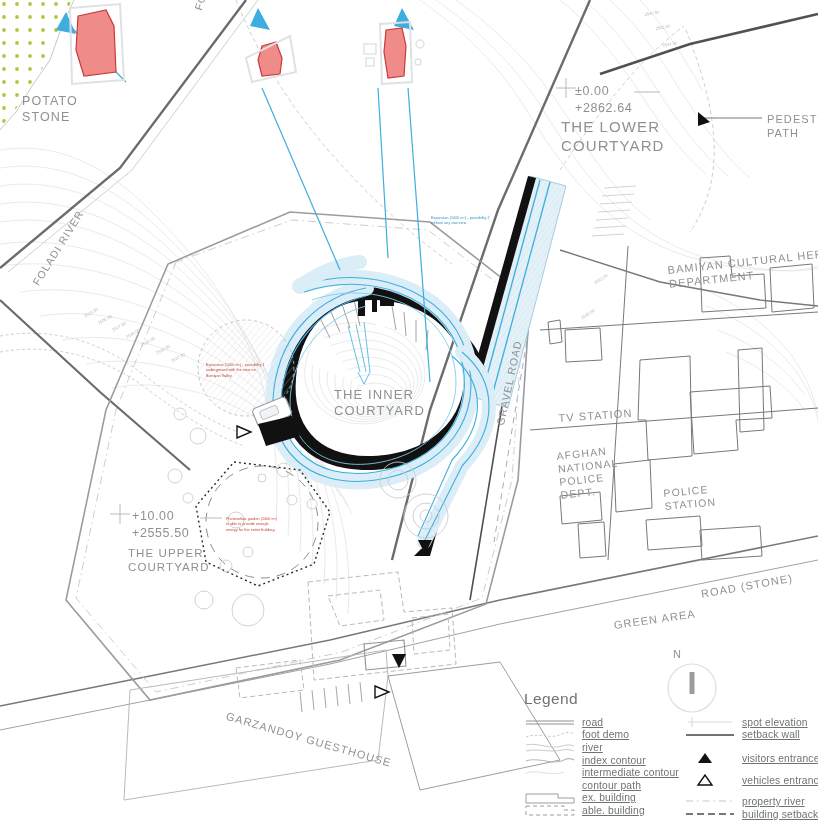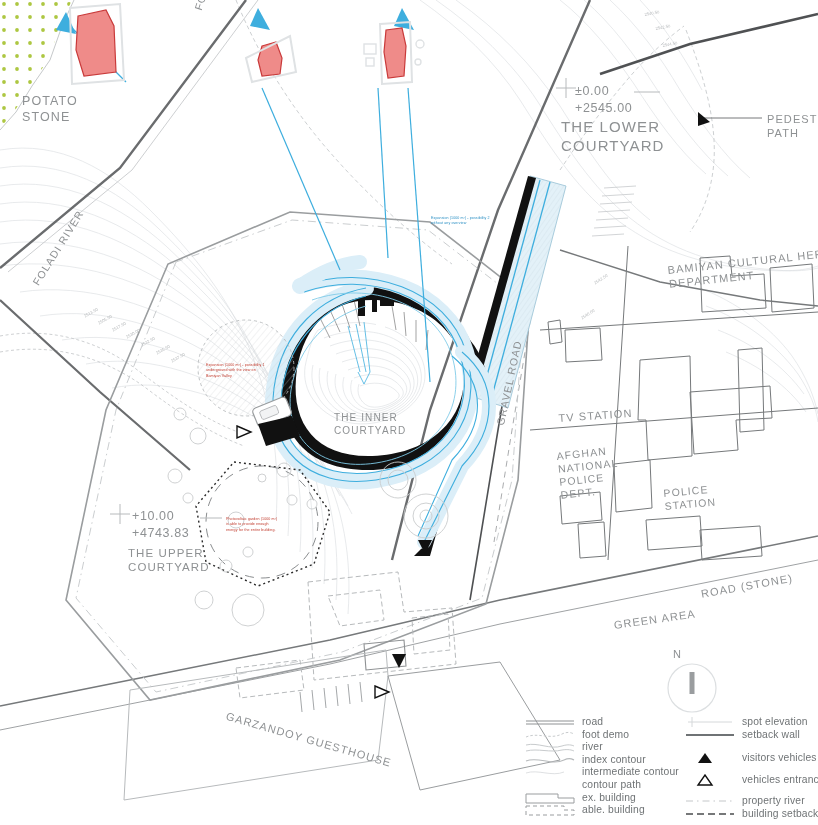--- a/index.html
+++ b/index.html
@@ -9,21 +9,21 @@
   svg.layer{position:absolute;left:0;top:0;width:818px;height:825px;}
   .maplabel{position:absolute;color:#8e9193;font-family:"Liberation Sans",sans-serif;
             letter-spacing:1.1px;line-height:1.25;white-space:pre;pointer-events:none;}
   .elev{position:absolute;color:#8e9193;font-size:12.5px;letter-spacing:.6px;line-height:1.35;white-space:pre;}
   .redtxt{position:absolute;color:#c0392b;font-size:3.6px;line-height:1.5;letter-spacing:.1px;white-space:pre;}
   .bluetxt{position:absolute;color:#2a8fc4;font-size:3.6px;line-height:1.5;letter-spacing:.1px;white-space:pre;}
   
   #legend{position:absolute;left:524px;top:690px;width:294px;height:132px;}
   #legend .title{font-size:15.5px;color:#6f7375;letter-spacing:.4px;}
   .lgcol{position:absolute;font-size:10.3px;color:#6f7375;letter-spacing:.15px;}
-  .lgrow{display:flex;align-items:flex-start;height:12.6px;}
+  .lgrow{display:flex;align-items:center;height:12.6px;text-decoration:underline;}
   .lgrow .sym{width:52px;flex:0 0 52px;height:12.6px;position:relative;}
   .lgrow .txt{padding-left:6px;white-space:nowrap;}
   .compass{position:absolute;left:661px;top:652px;width:62px;height:62px;}
 </style>
 </head>
 <body>
 
 <div id="plan">
 
   <svg class="layer" viewBox="0 0 818 825">
@@ -333,43 +333,43 @@
 
   <div id="labels">
       <div class="maplabel" style="left: 22px; top: 94px; font-size: 12.5px; transform: rotate(0deg); transform-origin: left top;">POTATO
 STONE</div>
       <div class="maplabel" style="left: 192px; top: 8px; font-size: 10.5px; transform: rotate(-72deg); transform-origin: left top;">FOLADI ROAD</div>
       <div class="maplabel" style="left: 30px; top: 281px; font-size: 10.5px; transform: rotate(-58deg); transform-origin: left top;">FOLADI RIVER</div>
       <div class="maplabel" style="left: 561px; top: 118px; font-size: 15px; transform: rotate(0deg); transform-origin: left top;">THE LOWER
 COURTYARD</div>
       <div class="maplabel" style="left: 767px; top: 113px; font-size: 11px; transform: rotate(0deg); transform-origin: left top;">PEDESTRIAN
 PATH</div>
-      <div class="maplabel" style="left: 334px; top: 412px; font-size: 10px; transform: rotate(0deg); transform-origin: left top;">THE INNER
+      <div class="maplabel" style="left: 334px; top: 387px; font-size: 13px; transform: rotate(0deg); transform-origin: left top;">THE INNER
 COURTYARD</div>
       <div class="maplabel" style="left: 128px; top: 546px; font-size: 11.5px; transform: rotate(0deg); transform-origin: left top;">THE UPPER
 COURTYARD</div>
       <div class="maplabel" style="left: 667px; top: 264px; font-size: 11px; transform: rotate(-6deg); transform-origin: left top;">BAMIYAN CULTURAL HERITAGE
 DEPARTMENT</div>
       <div class="maplabel" style="left: 558px; top: 412px; font-size: 11px; transform: rotate(-4deg); transform-origin: left top;">TV STATION</div>
       <div class="maplabel" style="left: 556px; top: 450px; font-size: 10.5px; transform: rotate(-6deg); transform-origin: left top;">AFGHAN
 NATIONAL
 POLICE
 DEPT.</div>
       <div class="maplabel" style="left: 663px; top: 487px; font-size: 10.5px; transform: rotate(-5deg); transform-origin: left top;">POLICE
 STATION</div>
       <div class="maplabel" style="left: 494px; top: 424px; font-size: 10.5px; transform: rotate(-78deg); transform-origin: left top;">GRAVEL ROAD</div>
       <div class="maplabel" style="left: 700px; top: 588px; font-size: 11px; transform: rotate(-10deg); transform-origin: left top;">ROAD (STONE)</div>
       <div class="maplabel" style="left: 613px; top: 619px; font-size: 11px; transform: rotate(-8deg); transform-origin: left top;">GREEN AREA</div>
       <div class="maplabel" style="left: 228px; top: 710px; font-size: 11px; transform: rotate(16deg); transform-origin: left top;">GARZANDOY GUESTHOUSE</div>
     </div>
   <div id="elevs">
       <div class="elev" style="left: 575px; top: 83px;">±0.00
-+2545.00</div>
++2862.64</div>
       <div class="elev" style="left: 132px; top: 508px;">+10.00
-+4743.83</div>
++2555.50</div>
     </div>
   <div id="annots">
       <div class="redtxt" style="left: 206px; top: 363px; color: rgb(192, 57, 43);">Expansion (1000 m²) - possibility 1
 underground with the view on
 Bamiyan Valley</div>
       <div class="redtxt" style="left: 226px; top: 517px; color: rgb(192, 57, 43);">Photovoltaic garden (1000 m²)
 is able to provide enough
 energy for the entire building.</div>
       <div class="bluetxt" style="left: 431px; top: 216px; color: rgb(42, 143, 196);">Expansion (1000 m²) - possibility 2
 without any overview</div>
@@ -391,20 +391,21 @@
 
   <div class="compass">
     <svg viewBox="0 0 62 62" width="62" height="62">
       <circle cx="31" cy="36" r="24" fill="none" stroke="#dcdfe1" stroke-width="1.2"></circle>
       <rect x="28.5" y="20" width="5" height="22" fill="#9a9d9f"></rect>
     </svg>
     <div style="position:absolute;left:12px;top:-4px;font-size:11px;color:#8e9193;">N</div>
   </div>
 
   <div id="legend">
+    <div class="title">Legend</div>
 
     <div class="lgcol" style="left:0;top:26px;width:150px;">
         <div class="lgrow">
           <span class="sym"><svg viewBox="0 0 52 13" width="52" height="13">
               <line x1="2" y1="5" x2="50" y2="5" stroke="#8e9193" stroke-width="1"></line>
               <line x1="2" y1="8" x2="50" y2="8" stroke="#8e9193" stroke-width="1"></line>
             </svg></span>
           <span class="txt">road</span>
         </div>
         <div class="lgrow">
@@ -460,21 +461,21 @@
         <div class="lgrow">
           <span class="sym"><svg viewBox="0 0 52 13" width="52" height="13">
               <line x1="2" y1="6" x2="50" y2="6" stroke="#6f7375" stroke-width="2"></line>
             </svg></span>
           <span class="txt">setback wall</span>
         </div>
         <div class="lgrow" style="margin-top: 11px;">
           <span class="sym"><svg viewBox="0 0 52 13" width="52" height="13">
               <path d="M14,11 L28,11 L21,1 Z" fill="#111"></path>
             </svg></span>
-          <span class="txt">visitors vehicles</span>
+          <span class="txt">visitors entrance</span>
         </div>
         <div class="lgrow" style="margin-top: 9px;">
           <span class="sym"><svg viewBox="0 0 52 13" width="52" height="13">
               <path d="M14,11 L28,11 L21,1 Z" fill="#fff" stroke="#111" stroke-width="1.4"></path>
             </svg></span>
           <span class="txt">vehicles  entrance</span>
         </div>
         <div class="lgrow" style="margin-top: 9px;">
           <span class="sym"><svg viewBox="0 0 52 13" width="52" height="13">
               <line x1="2" y1="6" x2="50" y2="6" stroke="#c4c7c9" stroke-width="1" stroke-dasharray="7 4 1.5 4"></line>

